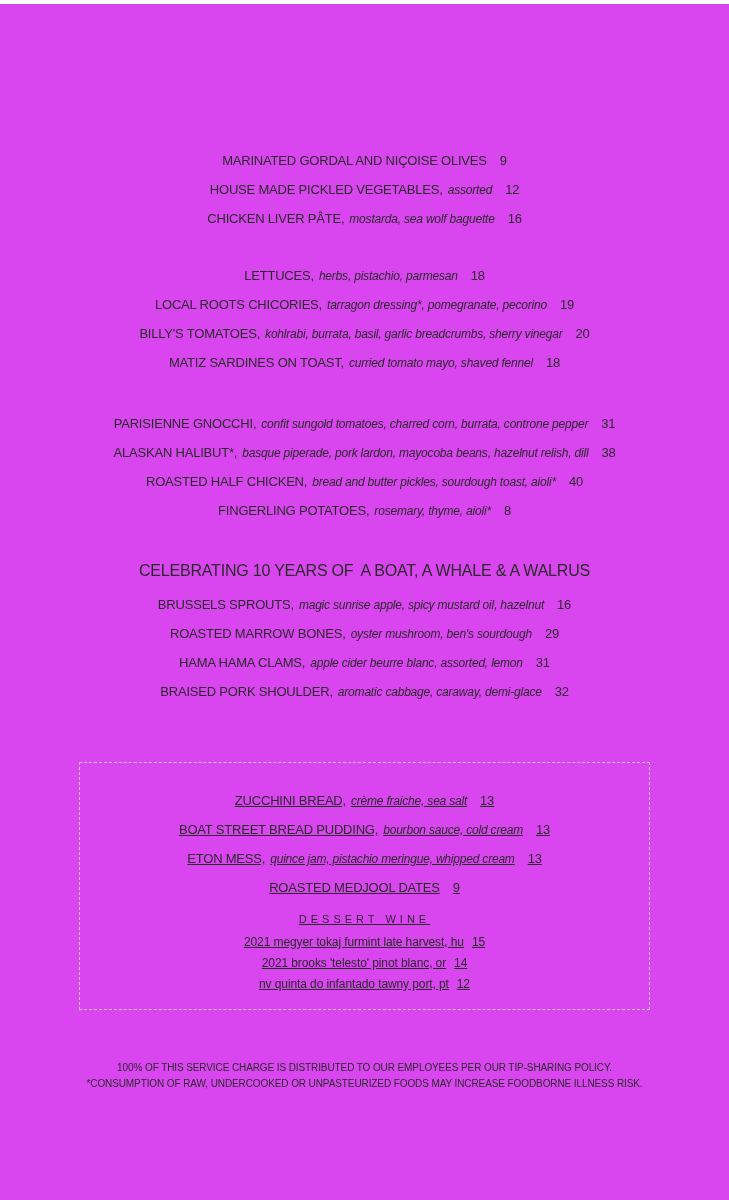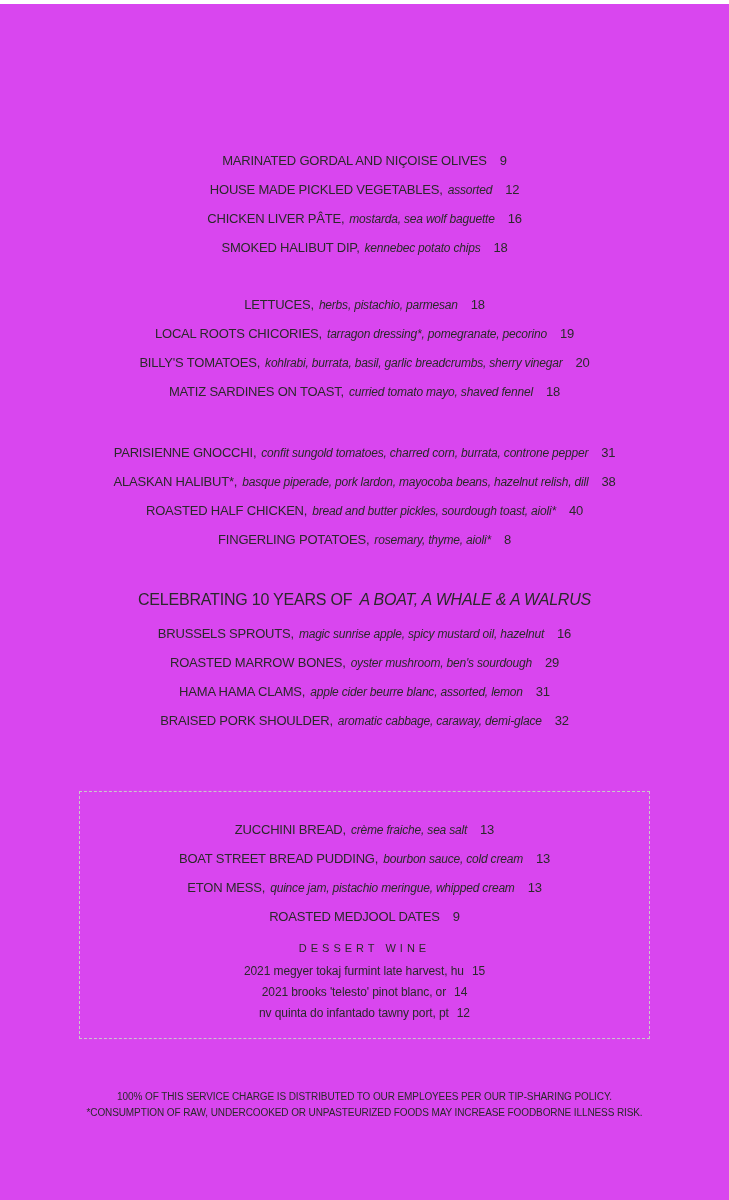--- a/index.html
+++ b/index.html
@@ -18,30 +18,31 @@
   .nm { font-size: 13px; letter-spacing: -0.2px; }
   .ds { font-size: 12px; font-style: italic; margin-left: 5px; letter-spacing: -0.2px; }
   .ds:empty { display: none; margin: 0; }
   .pr { font-size: 13px; margin-left: 13px; letter-spacing: -0.2px; }
 
   .sec-salads { margin-top: 28px; }
   .sec-mains  { margin-top: 32px; }
 
   .anniv { margin-top: 31px; }
   .anniv-h { height: 32px; line-height: 32px; text-align: center; white-space: nowrap; font-size: 16px; letter-spacing: -0.2px; }
-  .anniv-h .it { font-style: italic; margin-left: 7px; }
+  .anniv-h .it { margin-left: 7px; }
   .anniv .sec { margin-top: 2px; }
 
   .dessert-box {
     margin: 57px auto 0 auto;
     width: 571px;
     border: 1px dashed #c9c9c9;
     box-sizing: border-box;
     padding: 22px 0 16px 0;
     text-align: center;
+    text-decoration: underline;
   }
   .wine-h {
     margin-top: 8px;
     height: 21px; line-height: 21px;
     font-size: 11px;
     letter-spacing: 4px;
   }
   .wine-line { height: 21px; line-height: 21px; text-align: center; white-space: nowrap; }
   .wine-nm { font-size: 12px; letter-spacing: -0.1px; }
   .wine-pr { font-size: 12px; margin-left: 8px; letter-spacing: -0.1px; }
@@ -56,23 +57,20 @@
 
   <div class="sec sec-snacks">
     <div class="line">
       <span class="nm">MARINATED GORDAL AND NIÇOISE OLIVES</span><span class="pr">9</span>
     </div>
     <div class="line">
       <span class="nm">HOUSE MADE PICKLED VEGETABLES,</span><span class="ds">assorted</span><span class="pr">12</span>
     </div>
     <div class="line">
       <span class="nm">CHICKEN LIVER PÂTE,</span><span class="ds">mostarda, sea wolf baguette</span><span class="pr">16</span>
-    </div>
-    <div class="line">
-      <span class="nm">SMOKED HALIBUT DIP,</span><span class="ds">kennebec potato chips</span><span class="pr">18</span>
     </div>
   </div>
 
   <div class="sec sec-salads">
     <div class="line">
       <span class="nm">LETTUCES,</span><span class="ds">herbs, pistachio, parmesan</span><span class="pr">18</span>
     </div>
     <div class="line">
       <span class="nm">LOCAL ROOTS CHICORIES,</span><span class="ds">tarragon dressing*, pomegranate, pecorino</span><span class="pr">19</span>
     </div>

